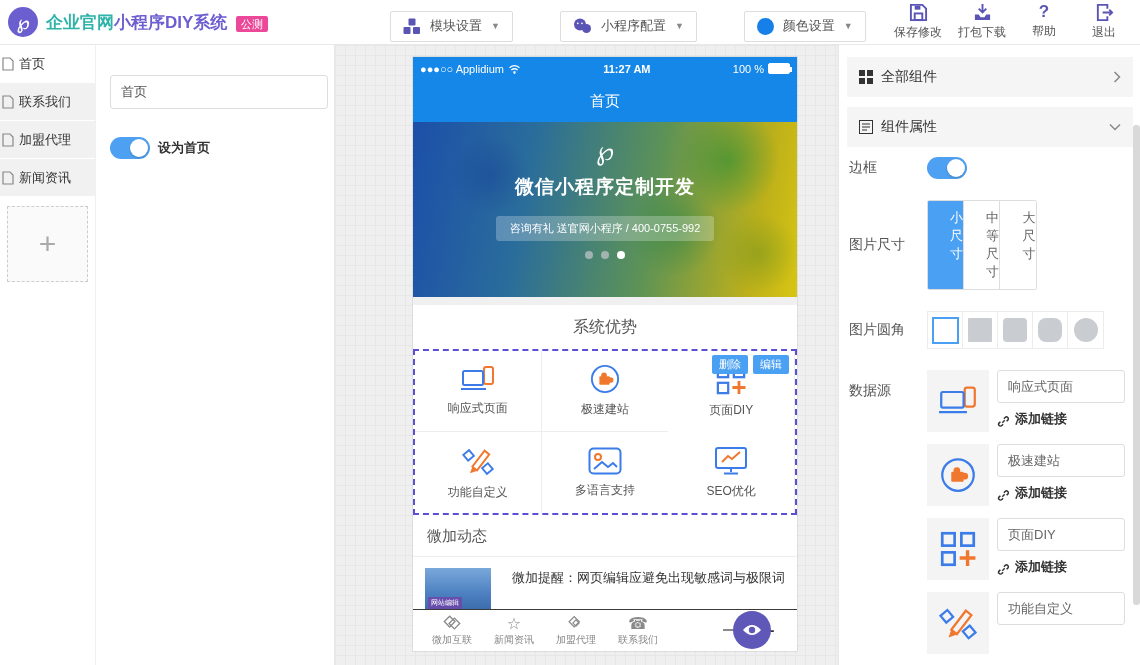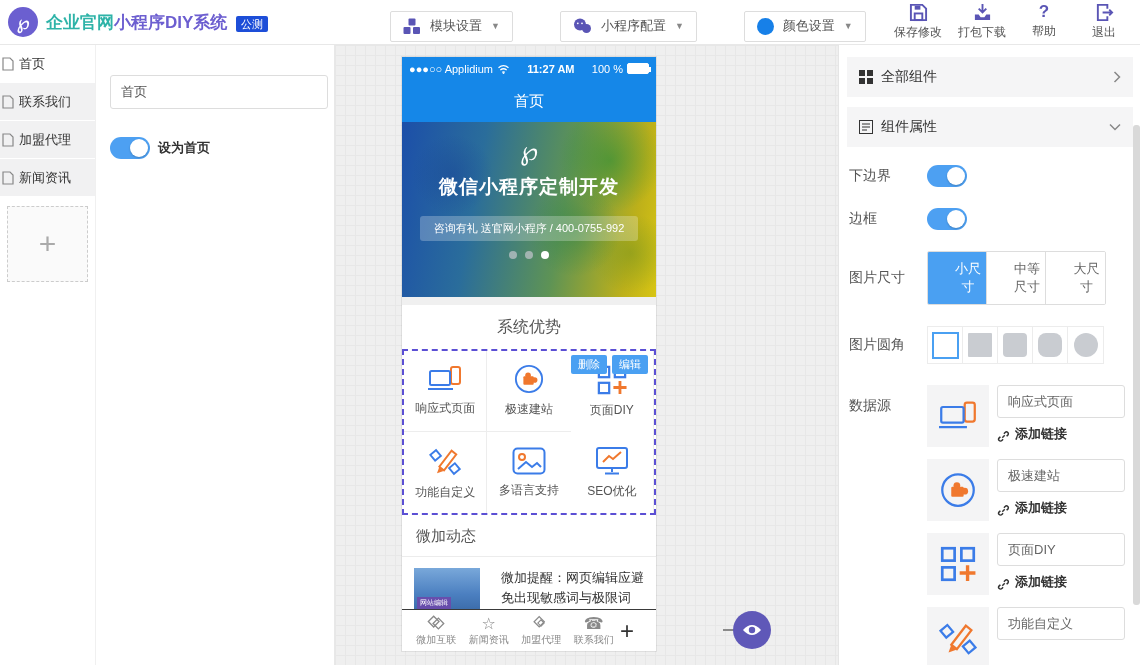--- a/index.html
+++ b/index.html
@@ -10,21 +10,21 @@
   
   .topbar { height:45px; background:#fff; border-bottom:1px solid #e8e8e8;
     display:flex; align-items:center; position:relative; z-index:9; }
   .brand { display:flex; align-items:center; gap:8px; padding-left:8px; width:330px; }
   .logo-circle { width:30px; height:30px; border-radius:50%; background:#6b5fd0;
     color:#fff; font-size:19px; font-weight:bold; display:flex; align-items:center;
     justify-content:center; font-style:italic; }
   .brand-title { font-size:17px; font-weight:bold; white-space:nowrap; }
   .brand-title .teal { color:#2eb3a8; }
   .brand-title .purple { color:#6c5ed0; }
-  .badge { background:#1d4ed8; color:#fff; font-size:11px; font-weight:normal;
+  .badge { background:#ec4899; color:#fff; font-size:11px; font-weight:normal;
     padding:2px 5px; border-radius:2px; margin-left:4px; }
   .top-dropdowns { display:flex; gap:47px; margin-left:60px; }
   .drop-btn { height:31px; border:1px solid #ddd; border-radius:2px; background:#fff;
     display:flex; align-items:center; gap:9px; padding:0 12px; font-size:13px; color:#555;
     cursor:pointer;margin-top:8px; }
   .drop-btn .caret { color:#888; font-size:9px; }
   .color-dot { width:17px; height:17px; border-radius:50%; background:#1780e8; }
   .top-actions { margin-left:auto; display:flex; gap:16px; padding-right:14px; }
   .action { display:flex; flex-direction:column; align-items:center; gap:2px;
     cursor:pointer; min-width:44px; }
@@ -58,21 +58,21 @@
     height:18px; border-radius:50%; background:#fff; box-shadow:0 1px 2px rgba(0,0,0,.2); }
   .toggle-row .lbl { font-size:13px; color:#333; font-weight:bold; }
 
   
   .canvas { flex:1; position:relative; background-color:#efefef;
     background-image:linear-gradient(#e7e7e7 1px, transparent 1px),
       linear-gradient(90deg,#e7e7e7 1px, transparent 1px);
     background-size:10px 10px; overflow:hidden; }
 
   
-  .phone { position:absolute; left:67px; top:12px; width:254px; height:594px;
+  .phone { position:absolute; left:78px; top:12px; width:384px; height:594px;
     background:#fff; box-shadow:0 0 0 1px rgba(0,0,0,.07); overflow:hidden; }
   .statusbar { height:23px; background:#1587e8; color:#fff; font-size:11px;
     display:flex; align-items:center; justify-content:space-between; padding:0 7px; }
   .statusbar .left, .statusbar .right { display:flex; align-items:center; gap:4px; }
   .statusbar .time { font-weight:bold; }
   .battery { width:22px; height:11px; border:1px solid #fff; border-radius:2px;
     position:relative; background:#fff; }
   .battery::after { content:""; position:absolute; right:-3px; top:3px; width:2px;
     height:5px; background:#fff; }
   .navbar { height:42px; background:#1587e8; color:#fff; font-size:15px;
@@ -135,21 +135,21 @@
     align-items:center; padding:0 12px; gap:8px; font-size:14px; color:#333;
     cursor:pointer; }
   .sect-head .chev { margin-left:auto; color:#888; }
   .prop-row { display:flex; align-items:center; padding:0 0 0 10px; margin-bottom:21px; }
   .prop-row .plabel { width:78px; font-size:14px; color:#555; flex:none; }
   .seg { display:flex; border:1px solid #ddd; border-radius:2px; overflow:hidden; }
   .seg .opt { padding:8px 0; width:45px; text-align:center; font-size:13px; color:#666;
     border-right:1px solid #ddd; cursor:pointer; background:#fff; }
   .seg .opt:last-child { border-right:none; }
   .seg .opt.active { background:#4aa0f2; color:#fff; }
-  .seg.size .opt { width:59px;padding-left:22px; }
+  .seg.size .opt { width:36px;padding-left:22px; }
   .radius-strip { display:flex; border:1px solid #ececec; }
   .ropt { width:35px; height:36px; display:flex; align-items:center; justify-content:center;
     border-right:1px solid #ececec; cursor:pointer; }
   .ropt:last-child { border-right:none; }
   .rshape { width:24px; height:24px; background:#c9ccd1; }
   .ropt.sel .rshape { background:#fff; border:2px solid #4aa0f2; width:27px; height:27px; }
   .ds-wrap { display:flex; padding-left:10px; }
   .ds-label { width:78px; font-size:14px; color:#555; flex:none; padding-top:12px; }
   .ds-list { display:flex; flex-direction:column; gap:12px; }
   .ds-item { display:flex; gap:8px; }
@@ -432,24 +432,20 @@
           <line x1="3" y1="4" x2="11" y2="4" stroke="#333"></line>
             <line x1="3" y1="7" x2="11" y2="7" stroke="#333"></line>
           <line x1="3" y1="10" x2="8" y2="10" stroke="#333"></line>
         </svg>
         <span>组件属性</span>
         <svg class="chev" width="12" height="8" viewBox="0 0 12 8">
           <path d="M1 1.5 L6 6.5 L11 1.5" fill="none" stroke="#888" stroke-width="1.5"></path>
         </svg>
       </div>
 
-      <div class="prop-row" style="margin-top:18px;">
-        <span class="plabel">下边界</span>
-        <div class="toggle"></div>
-      </div>
       <div class="prop-row">
         <span class="plabel">边框</span>
         <div class="toggle"></div>
       </div>
       <div class="prop-row">
         <span class="plabel">图片尺寸</span>
         <div class="seg size">
           <span class="opt active">小尺寸</span>
           <span class="opt">中等尺寸</span>
           <span class="opt">大尺寸</span>

